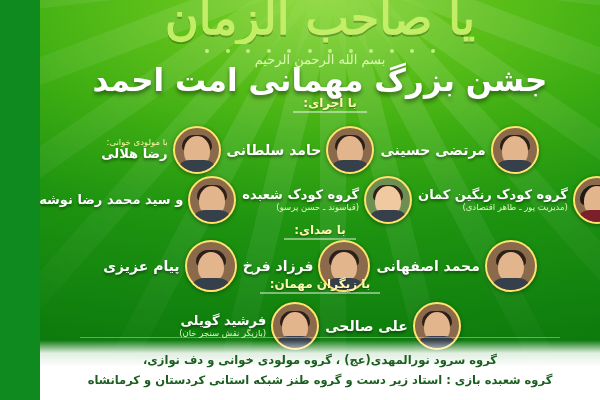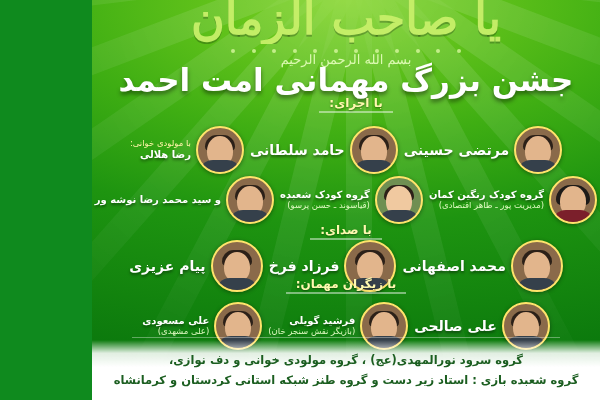--- a/index.html
+++ b/index.html
@@ -2,21 +2,21 @@
 <html lang="fa" dir="rtl"><head>
 <meta charset="utf-8">
 <style>
   html,body{margin:0;padding:0;}
   body{
     width:600px;height:400px;overflow:hidden;
     font-family:"DejaVu Sans","Liberation Sans",sans-serif;
     background:#0f8a1e;
   }
   #poster{
-    position:relative;width:508px;height:400px;
+    position:relative;width:560px;height:400px;
     background:
       radial-gradient(ellipse 150% 90% at 50% 0%, #7ed321 0%, #3fae13 38%, #1e9410 62%, #0c7a0d 100%);
     overflow:hidden;
   }
   
   .rays{position:absolute;inset:0;opacity:.18;}
   .ray{
     position:absolute;left:50%;top:-40px;width:26px;height:520px;
     background:linear-gradient(to bottom,rgba(255,255,255,.85),rgba(255,255,255,0));
     transform-origin:50% 0%;
@@ -98,21 +98,21 @@
   }
   .avatar.grp{background:#6f8f52;}
   .avatar.grp .face{background:#f0c9a0;}
   .avatar.f .hair{background:#1d1a18;width:34px;height:20px;}
   .avatar.f .shirt{background:#7b1f2b;}
   .names{display:flex;flex-direction:column;align-items:flex-start;line-height:1.15;}
   .nm{
     font-size:14px;font-weight:bold;color:#ffffff;
     text-shadow:0 2px 3px rgba(0,0,0,.45);white-space:nowrap;
   }
-  .nm.sm{font-size:10px;}
+  .nm.sm{font-size:13px;}
   .sub{
     font-size:8.5px;color:#e9ffca;white-space:nowrap;opacity:.95;
   }
   .pre{
     font-size:8.5px;color:#fff4a8;white-space:nowrap;
   }
 
   
   .bottom{
     position:absolute;left:0;right:0;bottom:0;
@@ -303,31 +303,20 @@
       <div class="avatar">
           <div class="hair"></div>
           <div class="face"></div>
           <div class="shirt"></div>
         </div>
       <div class="names">
         <div class="nm sm">فرشید گویلی</div>
         <div class="sub">(بازیگر نقش سنجر خان)</div>
       </div>
     </div>
-    <div class="person">
-      <div class="avatar">
-          <div class="hair"></div>
-          <div class="face"></div>
-          <div class="shirt"></div>
-        </div>
-      <div class="names">
-        <div class="nm sm">علی مسعودی</div>
-        <div class="sub">(علی مشهدی)</div>
-      </div>
-    </div>
   </div>
 
   <div class="sep-line"></div>
 
   <div class="bottom">
     <p>گروه سرود نورالمهدی(عج) ، گروه مولودی خوانی و دف نوازی،</p>
     <p>گروه شعبده بازی : استاد زیر دست و گروه طنز شبکه استانی کردستان و کرمانشاه</p>
   </div>
 
 </div>

